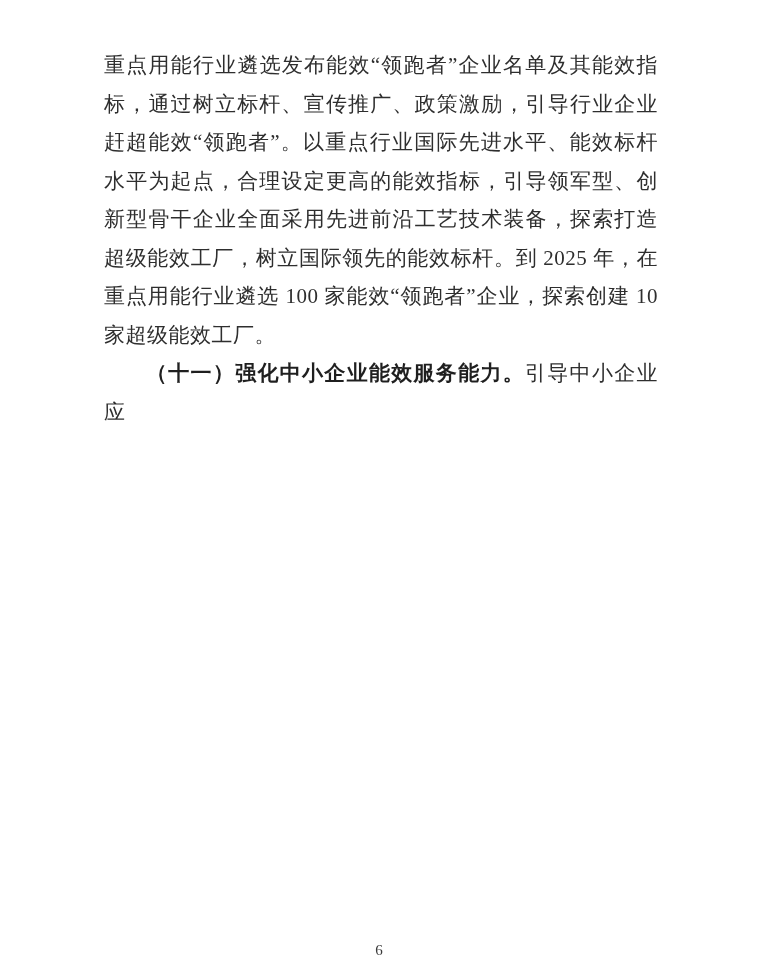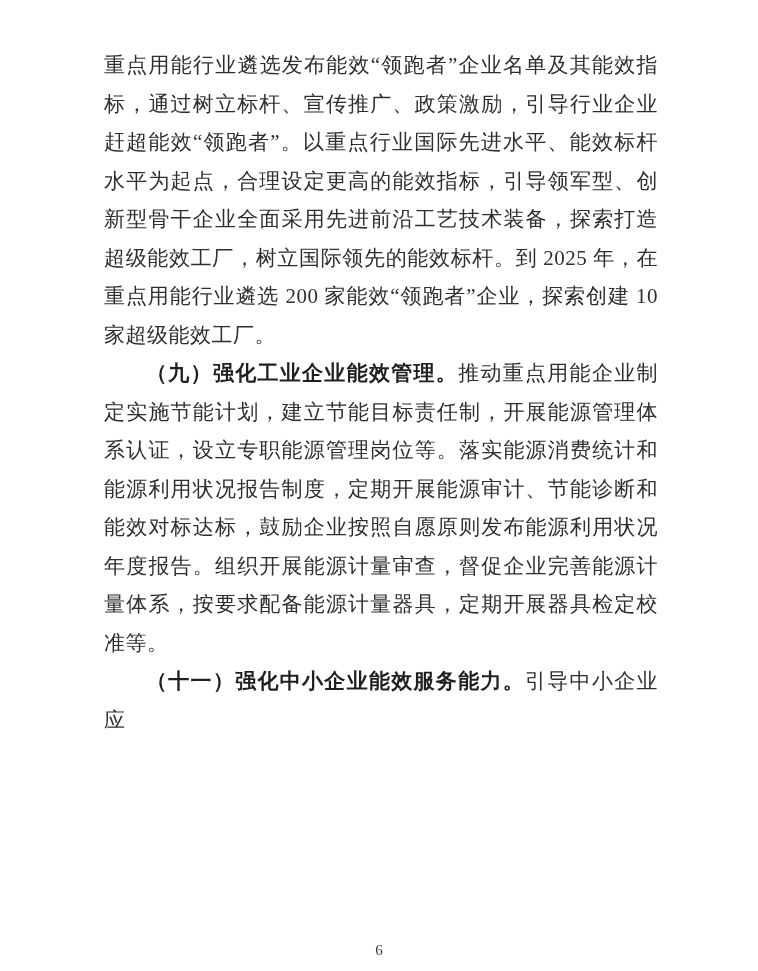--- a/index.html
+++ b/index.html
@@ -50,22 +50,21 @@
     text-align: center;
     font-size: 15px;
     color: #3a3a3a;
   }
 </style>
 </head>
 <body>
 
 <div class="page">
   <div class="content">
-    <p><span class="body-text">重点用能行业遴选发布能效“领跑者”企业名单及其能效指标，通过树立标杆、宣传推广、政策激励，引导行业企业赶超能效“领跑者”。以重点行业国际先进水平、能效标杆水平为起点，合理设定更高的能效指标，引导领军型、创新型骨干企业全面采用先进前沿工艺技术装备，探索打造超级能效工厂，树立国际领先的能效标杆。到 2025 年，在重点用能行业遴选 200 家能效“领跑者”企业，探索创建 10 家超级能效工厂。</span></p>
+    <p><span class="body-text">重点用能行业遴选发布能效“领跑者”企业名单及其能效指标，通过树立标杆、宣传推广、政策激励，引导行业企业赶超能效“领跑者”。以重点行业国际先进水平、能效标杆水平为起点，合理设定更高的能效指标，引导领军型、创新型骨干企业全面采用先进前沿工艺技术装备，探索打造超级能效工厂，树立国际领先的能效标杆。到 2025 年，在重点用能行业遴选 100 家能效“领跑者”企业，探索创建 10 家超级能效工厂。</span></p>
 
-    <p class="indent"><span class="lead">（九）强化工业企业能效管理。</span><span class="body-text">推动重点用能企业制定实施节能计划，建立节能目标责任制，开展能源管理体系认证，设立专职能源管理岗位等。落实能源消费统计和能源利用状况报告制度，定期开展能源审计、节能诊断和能效对标达标，鼓励企业按照自愿原则发布能源利用状况年度报告。组织开展能源计量审查，督促企业完善能源计量体系，按要求配备能源计量器具，定期开展器具检定校准等。</span></p>
 
 
     <p class="indent"><span class="lead">（十一）强化中小企业能效服务能力。</span><span class="body-text">引导中小企业应</span></p>
   </div>
 
   <div class="footer">6</div>
 </div>
 
 </body></html>

